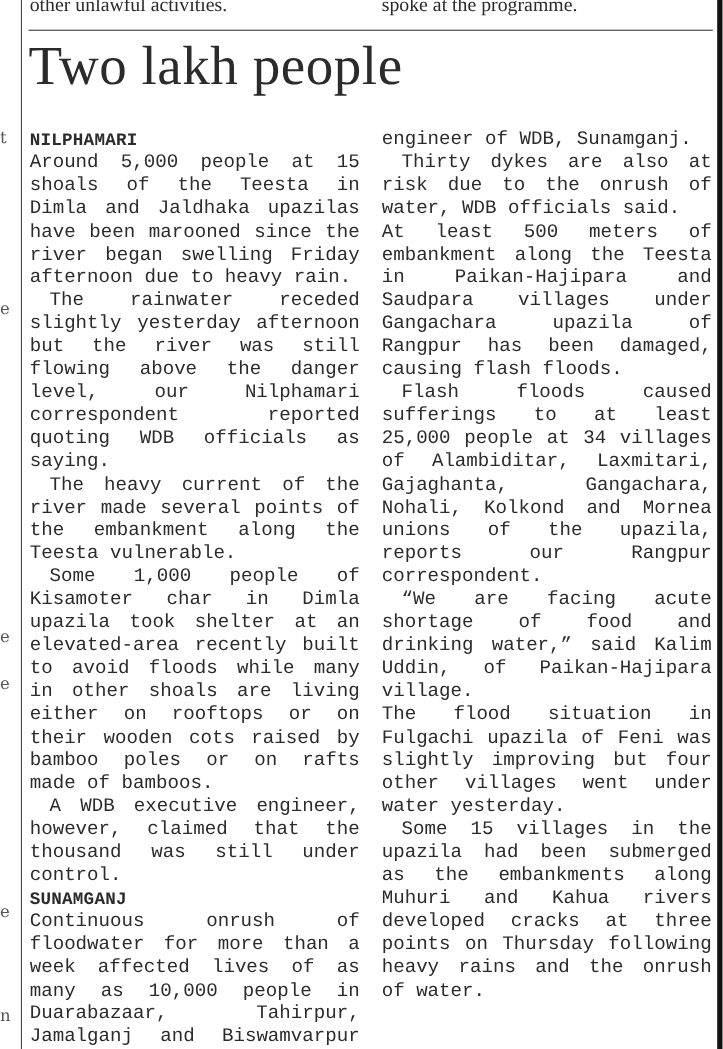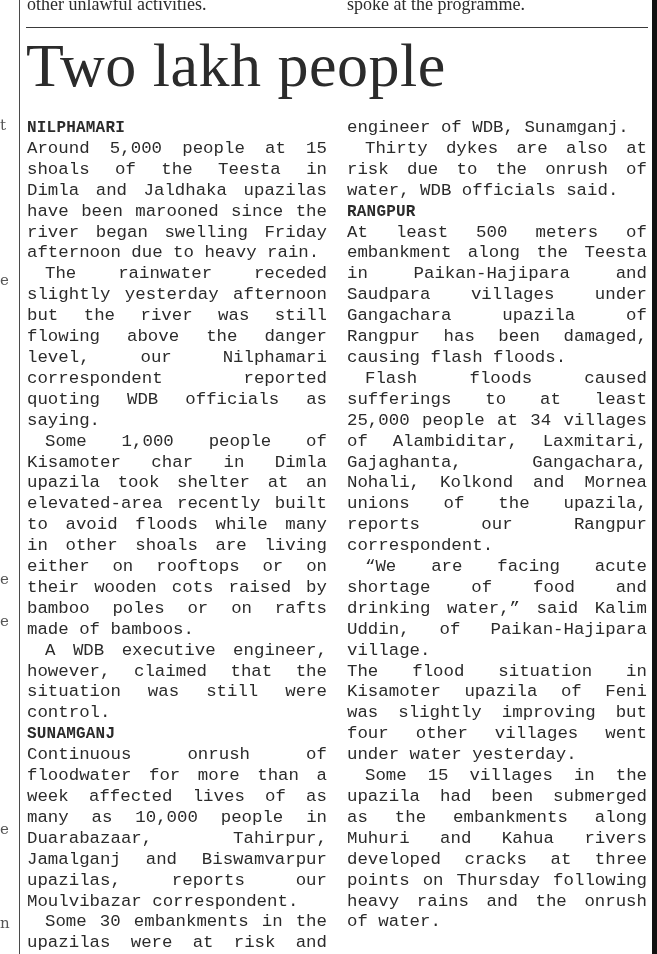--- a/index.html
+++ b/index.html
@@ -9,21 +9,21 @@
     font-family: "DejaVu Serif", "Liberation Serif", serif;
   }
   .vrule { position: absolute; left: 19px; top: 0; width: 1px; height: 954px; background: #4a4a4a; }
   .right-edge { position: absolute; left: 652px; top: 0; width: 5px; height: 954px; background: #111; }
   .hrule { position: absolute; left: 26px; top: 27px; width: 622px; height: 1px; background: #3a3a3a; }
   .margin-frag { position: absolute; left: 0; font-size: 15px; color: #555; line-height: 1; }
   .top-text { position: absolute; top: -6px; font-family: "Liberation Serif", serif; font-size: 18px; color: #2b2b2b; white-space: nowrap; }
   .headline {
     position: absolute; left: 26px; top: 34px; margin: 0;
     font-family: "Liberation Serif", serif; font-weight: normal;
-    font-size: 62px; line-height: 1; color: #2b2b2b; letter-spacing: 0.5px;
+    font-size: 50px; line-height: 1; color: #2b2b2b; letter-spacing: 0.5px;
   }
   .col {
     position: absolute; top: 118px; width: 300px;
     font-family: Liberation Mono, monospace; font-size: 17.4px; line-height: 20.9px;
     text-align: justify; hyphens: manual;
   }
   .col.left { left: 27px; }
   .col.right { left: 347px; }
   .col p { margin: 0; text-indent: 0; }
   .col p.indent { text-indent: 18px; }
@@ -45,28 +45,28 @@
 <div class="margin-frag" style="top:614px;">e</div>
 <div class="margin-frag" style="top:822px;">e</div>
 <div class="margin-frag" style="top:916px;">n</div>
 
 <h1 class="headline">Two lakh people</h1>
 
 <div class="col left" id="col0">
     <p class="dateline">NILPHAMARI</p>
     <p>Around 5,000 people at 15 shoals of the Teesta in Dimla and Jaldhaka upazilas have been marooned since the river began swelling Friday after­noon due to heavy rain.</p>
     <p class="indent">The rainwater receded slightly yes­terday afternoon but the river was still flowing above the danger level, our Nilphamari correspondent reported quoting WDB officials as saying.</p>
+    <p class="indent">The heavy current of the river made several points of the embankment along the Teesta vulnerable.</p>
     <p class="indent">Some 1,000 people of Kisamoter char in Dimla upazila took shelter at an elevated-area recently built to avoid floods while many in other shoals are living either on rooftops or on their wooden cots raised by bamboo poles or on rafts made of bamboos.</p>
-    <p class="indent">A WDB executive engineer, how­ever, claimed that the situation was still were control.</p>
+    <p class="indent">A WDB executive engineer, how­ever, claimed that the thousand was still under control.</p>
     <p class="dateline">SUNAMGANJ</p>
     <p>Continuous onrush of floodwater for more than a week affected lives of as many as 10,000 people in Duarabazaar, Tahirpur, Jamalganj and Biswamvarpur upazilas, reports our Moulvibazar correspondent.</p>
     <p class="indent">Some 30 embankments in the upazilas were at risk and may collapse anytime, said Saud Ahmed, executive</p>
   </div>
 <div class="col right" id="col1">
     <p>engineer of WDB, Sunamganj.</p>
     <p class="indent">Thirty dykes are also at risk due to the onrush of water, WDB officials said.</p>
-    <p class="dateline">RANGPUR</p>
     <p>At least 500 meters of embankment along the Teesta in Paikan-Hajipara and Saudpara villages under Gangachara upazila of Rangpur has been damaged, causing flash floods.</p>
     <p class="indent">Flash floods caused sufferings to at least 25,000 people at 34 villages of Alambiditar, Laxmitari, Gajaghanta, Gangachara, Nohali, Kolkond and Mornea unions of the upazila, reports our Rangpur correspondent.</p>
     <p class="indent">“We are facing acute shortage of food and drinking water,” said Kalim Uddin, of Paikan-Hajipara village.</p>
-    <p>The flood situation in Kisamoter upazila of Feni was slightly improv­ing but four other villages went under water yesterday.</p>
+    <p>The flood situation in Fulgachi upazila of Feni was slightly improv­ing but four other villages went under water yesterday.</p>
     <p class="indent">Some 15 villages in the upazila had been submerged as the embankments along Muhuri and Kahua rivers devel­oped cracks at three points on Thursday following heavy rains and the onrush of water.</p>
   </div>
 
 </body></html>

